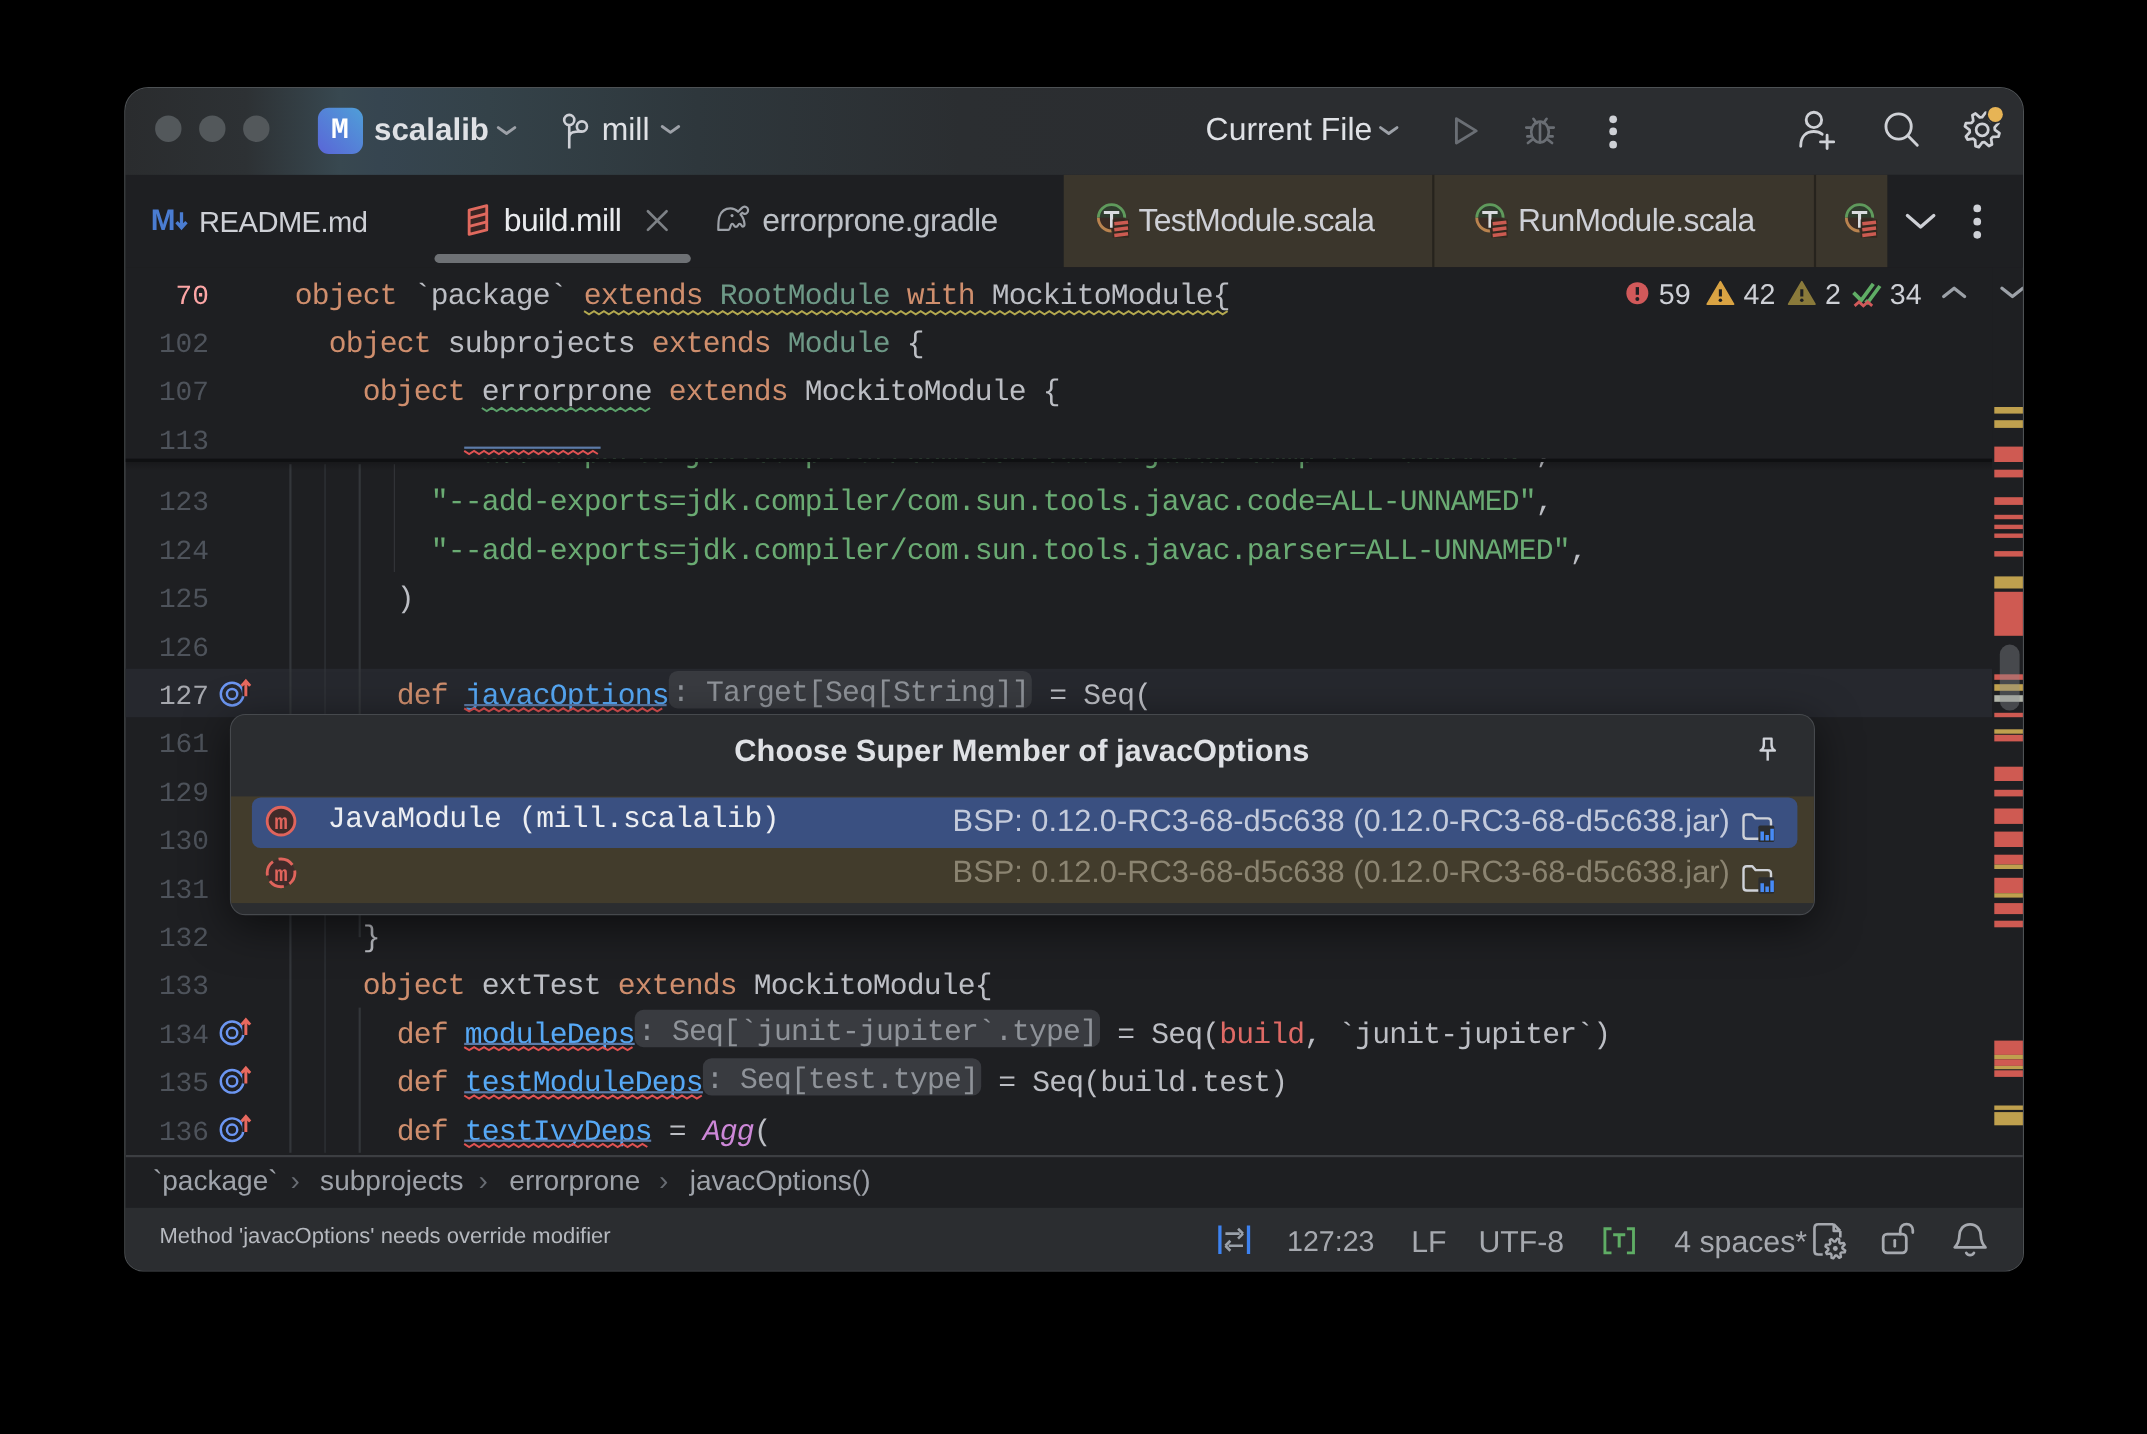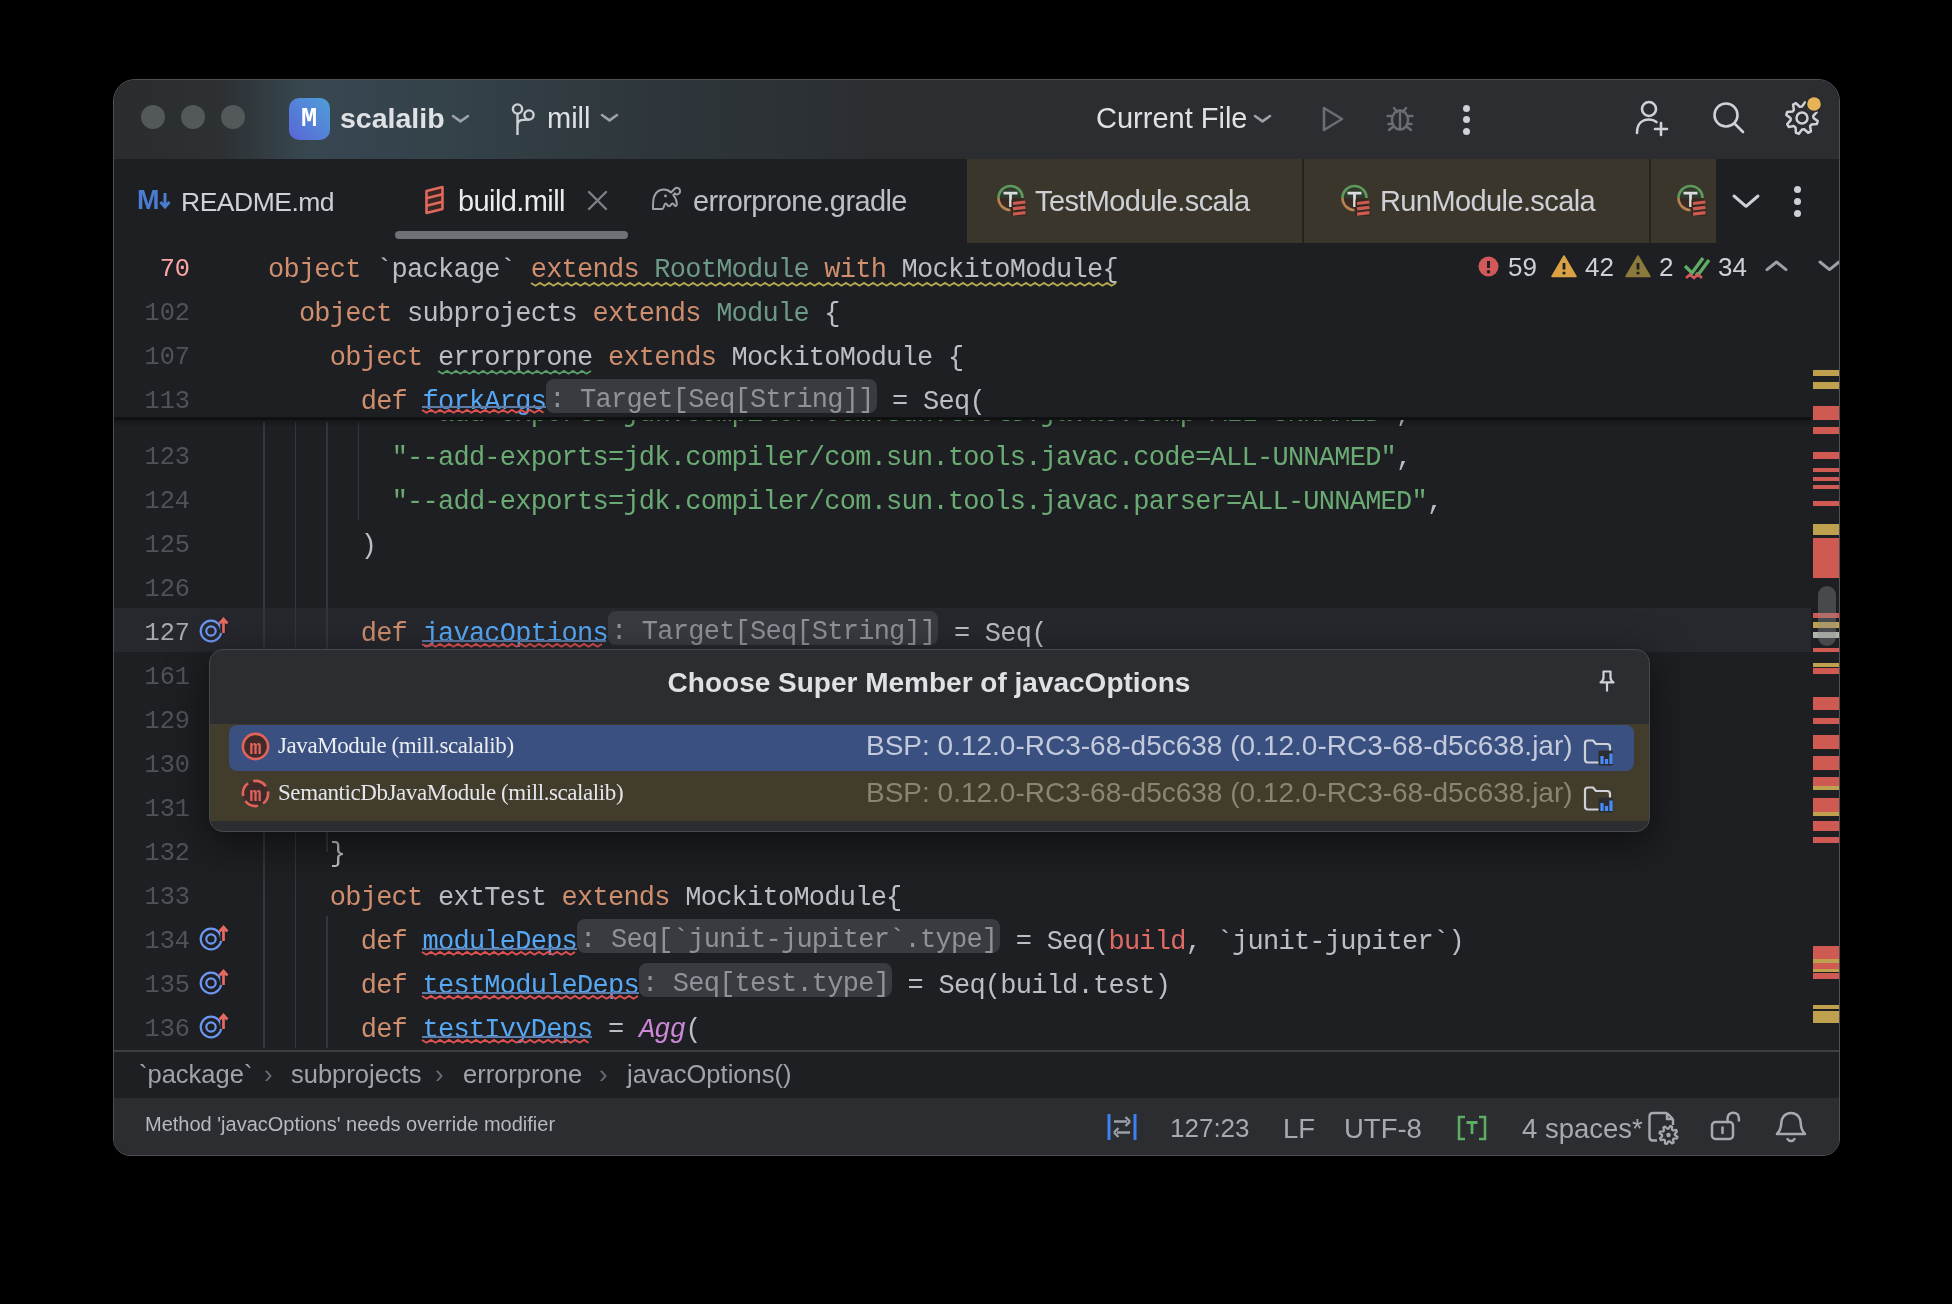--- a/index.html
+++ b/index.html
@@ -1,19 +1,19 @@
 <!DOCTYPE html>
 <html><head><meta charset="utf-8"><style>
 *{margin:0;padding:0;box-sizing:border-box}
 html,body{width:1952px;height:1304px;background:#000;overflow:hidden}
 body{font-family:"Liberation Sans",sans-serif;}
 .abs{position:absolute}
 #win{position:absolute;left:113px;top:79px;width:1727px;height:1077px;background:#1e1f22;
  border-radius:22px 22px 17px 17px;overflow:hidden;border:1px solid #4d5154;}
-.mono{font-family:Liberation Serif, serif;font-size:23px;letter-spacing:-0.75px;white-space:pre;}
+.mono{font-family:Liberation Mono, monospace;font-size:27px;letter-spacing:-0.75px;white-space:pre;margin-left:20px;}
 .ln{position:absolute;left:154px;height:44px;line-height:44px;font-family:"Liberation Mono",monospace;font-size:27px;letter-spacing:-0.75px;white-space:pre;color:#bcbec4}
 .num{position:absolute;width:76px;text-align:right;height:44px;line-height:44px;font-family:"Liberation Mono",monospace;font-size:25.3px;color:#4e535b}
 .kw{color:#cf8e6d}
 .ty{color:#6e9987}
 .st{color:#6aab73}
 .fn{color:#56a8f5}
 .pill{display:inline-block;height:34px;line-height:42px;vertical-align:middle;background:#393b40;border-radius:8px;padding:0 3px;color:#8f9399;margin-top:-2px;position:relative;top:-5px;overflow:hidden}
 .ov{}
 .sq{}
 .sqy{}
@@ -211,21 +211,20 @@
 <div class="abs" style="left:0;top:163px;width:1697px;height:174px;background:#1e1f22"></div>
 <div class="abs" style="left:0;top:337px;width:1697px;height:2.5px;background:#0f1012"></div>
 <div class="abs" style="left:0;top:339.5px;width:1697px;height:8px;background:linear-gradient(rgba(0,0,0,.22),transparent)"></div>
 <div class="num" style="left:0px;top:168px;color:#fca5a5">70</div>
 <div class="num" style="left:0px;top:212px;color:#4e535b">102</div>
 <div class="num" style="left:0px;top:256px;color:#4e535b">107</div>
 <div class="num" style="left:0px;top:300px;color:#4e535b">113</div>
 <div class="ln" style="top:168px"><span class="kw">object </span>`package` <span class="sqy"><span class="kw">extends </span><span class="ty">RootModule </span><span class="kw">with </span>MockitoModule{</span></div>
 <div class="ln" style="top:212px">  <span class="kw">object </span>subprojects <span class="kw">extends </span><span class="ty">Module</span> {</div>
 <div class="ln" style="top:256px">    <span class="kw">object </span><span class="sqg">errorprone</span> <span class="kw">extends </span>MockitoModule {</div>
-<div class="ln" style="top:300px">      <span class="kw">def </span><span class="sq"><span class="ov fn">forkArgs</span></span><span class="pill">: Target[Seq[String]]</span> = Seq(</div>
 <svg class="abs" style="left:417px;top:202px" width="588" height="5">
       <polyline points="0.0,0.9 4.5,3.7 9.0,0.9 13.5,3.7 18.0,0.9 22.5,3.7 27.0,0.9 31.5,3.7 36.0,0.9 40.5,3.7 45.0,0.9 49.5,3.7 54.0,0.9 58.5,3.7 63.0,0.9 67.5,3.7 72.0,0.9 76.5,3.7 81.0,0.9 85.5,3.7 90.0,0.9 94.5,3.7 99.0,0.9 103.5,3.7 108.0,0.9 112.5,3.7 117.0,0.9 121.5,3.7 126.0,0.9 130.5,3.7 135.0,0.9 139.5,3.7 144.0,0.9 148.5,3.7 153.0,0.9 157.5,3.7 162.0,0.9 166.5,3.7 171.0,0.9 175.5,3.7 180.0,0.9 184.5,3.7 189.0,0.9 193.5,3.7 198.0,0.9 202.5,3.7 207.0,0.9 211.5,3.7 216.0,0.9 220.5,3.7 225.0,0.9 229.5,3.7 234.0,0.9 238.5,3.7 243.0,0.9 247.5,3.7 252.0,0.9 256.5,3.7 261.0,0.9 265.5,3.7 270.0,0.9 274.5,3.7 279.0,0.9 283.5,3.7 288.0,0.9 292.5,3.7 297.0,0.9 301.5,3.7 306.0,0.9 310.5,3.7 315.0,0.9 319.5,3.7 324.0,0.9 328.5,3.7 333.0,0.9 337.5,3.7 342.0,0.9 346.5,3.7 351.0,0.9 355.5,3.7 360.0,0.9 364.5,3.7 369.0,0.9 373.5,3.7 378.0,0.9 382.5,3.7 387.0,0.9 391.5,3.7 396.0,0.9 400.5,3.7 405.0,0.9 409.5,3.7 414.0,0.9 418.5,3.7 423.0,0.9 427.5,3.7 432.0,0.9 436.5,3.7 441.0,0.9 445.5,3.7 450.0,0.9 454.5,3.7 459.0,0.9 463.5,3.7 468.0,0.9 472.5,3.7 477.0,0.9 481.5,3.7 486.0,0.9 490.5,3.7 495.0,0.9 499.5,3.7 504.0,0.9 508.5,3.7 513.0,0.9 517.5,3.7 522.0,0.9 526.5,3.7 531.0,0.9 535.5,3.7 540.0,0.9 544.5,3.7 549.0,0.9 553.5,3.7 558.0,0.9 562.5,3.7 567.0,0.9 571.5,3.7 576.0,0.9 580.5,3.7 585.0,0.9" fill="none" stroke="#b3a84f" stroke-width="1.8"></polyline>
     </svg>
 <svg class="abs" style="left:324px;top:290px" width="155" height="5">
       <polyline points="0.0,0.9 4.5,3.7 9.0,0.9 13.5,3.7 18.0,0.9 22.5,3.7 27.0,0.9 31.5,3.7 36.0,0.9 40.5,3.7 45.0,0.9 49.5,3.7 54.0,0.9 58.5,3.7 63.0,0.9 67.5,3.7 72.0,0.9 76.5,3.7 81.0,0.9 85.5,3.7 90.0,0.9 94.5,3.7 99.0,0.9 103.5,3.7 108.0,0.9 112.5,3.7 117.0,0.9 121.5,3.7 126.0,0.9 130.5,3.7 135.0,0.9 139.5,3.7 144.0,0.9 148.5,3.7 153.0,0.9" fill="none" stroke="#5a9f69" stroke-width="1.8"></polyline>
     </svg>
 <div class="abs" style="left:308px;top:326px;width:124px;height:2px;background:#5c7ba8"></div>
 <svg class="abs" style="left:308px;top:329px" width="124" height="5">
       <polyline points="0.0,0.9 4.5,3.7 9.0,0.9 13.5,3.7 18.0,0.9 22.5,3.7 27.0,0.9 31.5,3.7 36.0,0.9 40.5,3.7 45.0,0.9 49.5,3.7 54.0,0.9 58.5,3.7 63.0,0.9 67.5,3.7 72.0,0.9 76.5,3.7 81.0,0.9 85.5,3.7 90.0,0.9 94.5,3.7 99.0,0.9 103.5,3.7 108.0,0.9 112.5,3.7 117.0,0.9 121.5,3.7" fill="none" stroke="#e05252" stroke-width="1.8"></polyline>
     </svg>
@@ -306,21 +305,20 @@
     </svg>
 <svg class="abs" style="left:127px;top:652px" width="29" height="29">
 <circle cx="14.5" cy="14.5" r="12.6" fill="#402b29" stroke="#e0645c" stroke-width="2.6"></circle>
 <text x="14.5" y="21.5" text-anchor="middle" font-family="Liberation Mono" font-size="20" font-weight="bold" fill="#e0645c">m</text>
     </svg>
 <svg class="abs" style="left:127px;top:699px" width="29" height="29">
 <circle cx="14.5" cy="14.5" r="12.6" fill="#402b29" stroke="#e0645c" stroke-width="2.6" stroke-dasharray="14.3 5.5" stroke-dashoffset="2.75"></circle>
 <text x="14.5" y="21.5" text-anchor="middle" font-family="Liberation Mono" font-size="20" font-weight="bold" fill="#e0645c">m</text>
     </svg>
 <div class="abs mono" style="left:164px;top:644px;height:44px;line-height:44px;letter-spacing:-0.42px;color:#eceef2">JavaModule (mill.scalalib)</div>
-<div class="abs mono" style="left:164px;top:691px;height:44px;line-height:44px;letter-spacing:-0.42px;color:#e4e6ea">SemanticDbJavaModule (mill.scalalib)</div>
 <div class="abs" style="left:752px;top:646px;height:40px;line-height:40px;font-size:28px;color:#c3cadb">BSP: 0.12.0-RC3-68-d5c638 (0.12.0-RC3-68-d5c638.jar)</div>
 <div class="abs" style="left:752px;top:693px;height:40px;line-height:40px;font-size:28px;color:#8b8471">BSP: 0.12.0-RC3-68-d5c638 (0.12.0-RC3-68-d5c638.jar)</div>
 <svg class="abs" style="left:1469px;top:658px" width="33" height="28">
 <path d="M2 5.5 C2 3.8 3.3 2.5 5 2.5 H10 L13 6 H24 C25.7 6 27 7.3 27 9 V21.5 C27 23.2 25.7 24.5 24 24.5 H5 C3.3 24.5 2 23.2 2 21.5 Z" fill="none" stroke="#cfd2d8" stroke-width="2.2" stroke-linejoin="round"></path>
 <rect x="15.5" y="12.5" width="14.5" height="15" rx="1.5" fill="#2b2d30"></rect>
 <path d="M19 26 V18 M23.5 26 V21 M28 26 V15.5" stroke="#478bf6" stroke-width="3.2"></path>
     </svg>
 <svg class="abs" style="left:1469px;top:705px" width="33" height="28">
 <path d="M2 5.5 C2 3.8 3.3 2.5 5 2.5 H10 L13 6 H24 C25.7 6 27 7.3 27 9 V21.5 C27 23.2 25.7 24.5 24 24.5 H5 C3.3 24.5 2 23.2 2 21.5 Z" fill="none" stroke="#cfd2d8" stroke-width="2.2" stroke-linejoin="round"></path>
 <rect x="15.5" y="12.5" width="14.5" height="15" rx="1.5" fill="#2b2d30"></rect>

